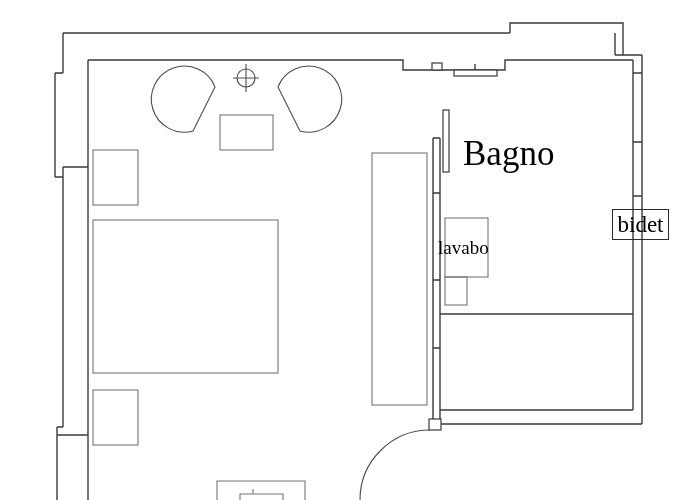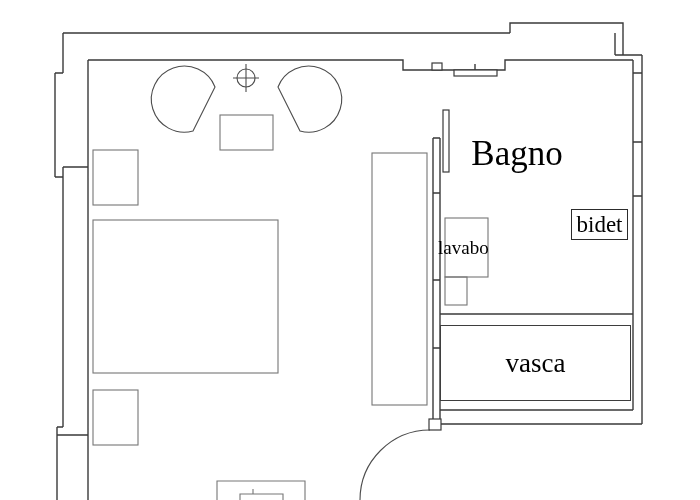--- a/index.html
+++ b/index.html
@@ -40,39 +40,40 @@
     stroke: #4c4c4c;
     stroke-width: 1.1;
   }
   .label {
     position: absolute;
     color: #000000;
     white-space: nowrap;
     line-height: 1;
   }
   .label-bagno {
-    left: 447px;
+    left: 463px;
     top: 136px;
     width: 140px;
-    text-align: center;
+    text-align: left;
     font-size: 35px;
   }
   .label-lavabo {
     left: 438px;
     top: 238px;
     font-size: 19px;
   }
   .fixture-box {
     position: absolute;
     border: 1px solid #2c2c2c;
     display: flex;
     align-items: center;
     justify-content: center;
     color: #000;
     background: transparent;
+    margin-left: 41px;
   }
   .box-bidet {
     left: 571px;
     top: 209px;
     width: 55px;
     height: 29px;
     font-size: 23px;
   }
   .box-wc {
     left: 569px;
@@ -147,17 +148,14 @@
 
   <div class="label label-bagno">Bagno</div>
 
   <div class="label label-lavabo">lavabo</div>
 
   <div class="fixture-box box-bidet">
     <span>bidet</span>
   </div>
 
 
-  <div class="fixture-box box-vasca">
-    <span>vasca</span>
-  </div>
 
 </div>
 
 </body></html>

